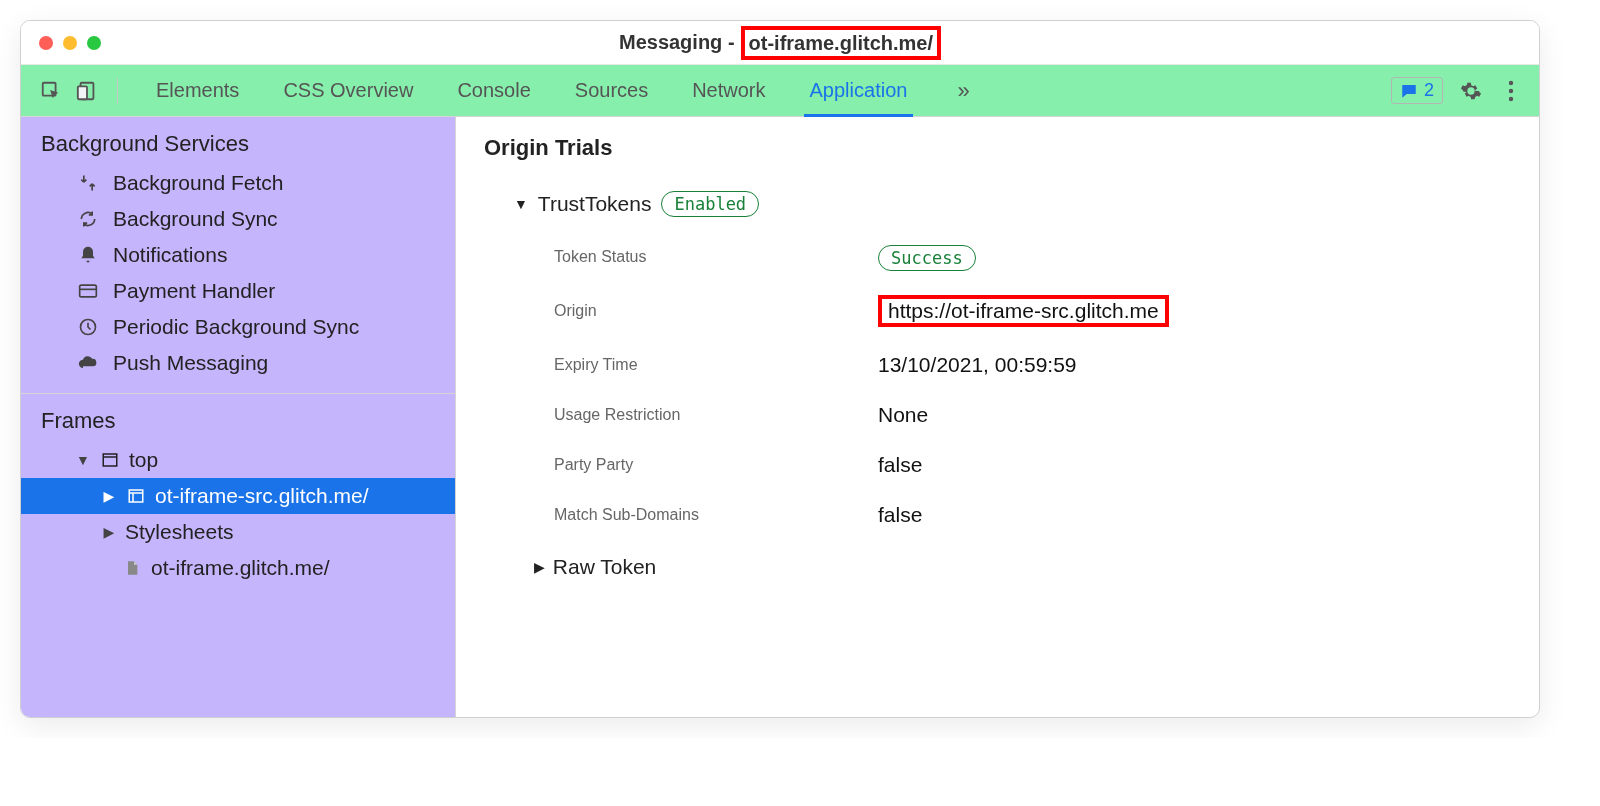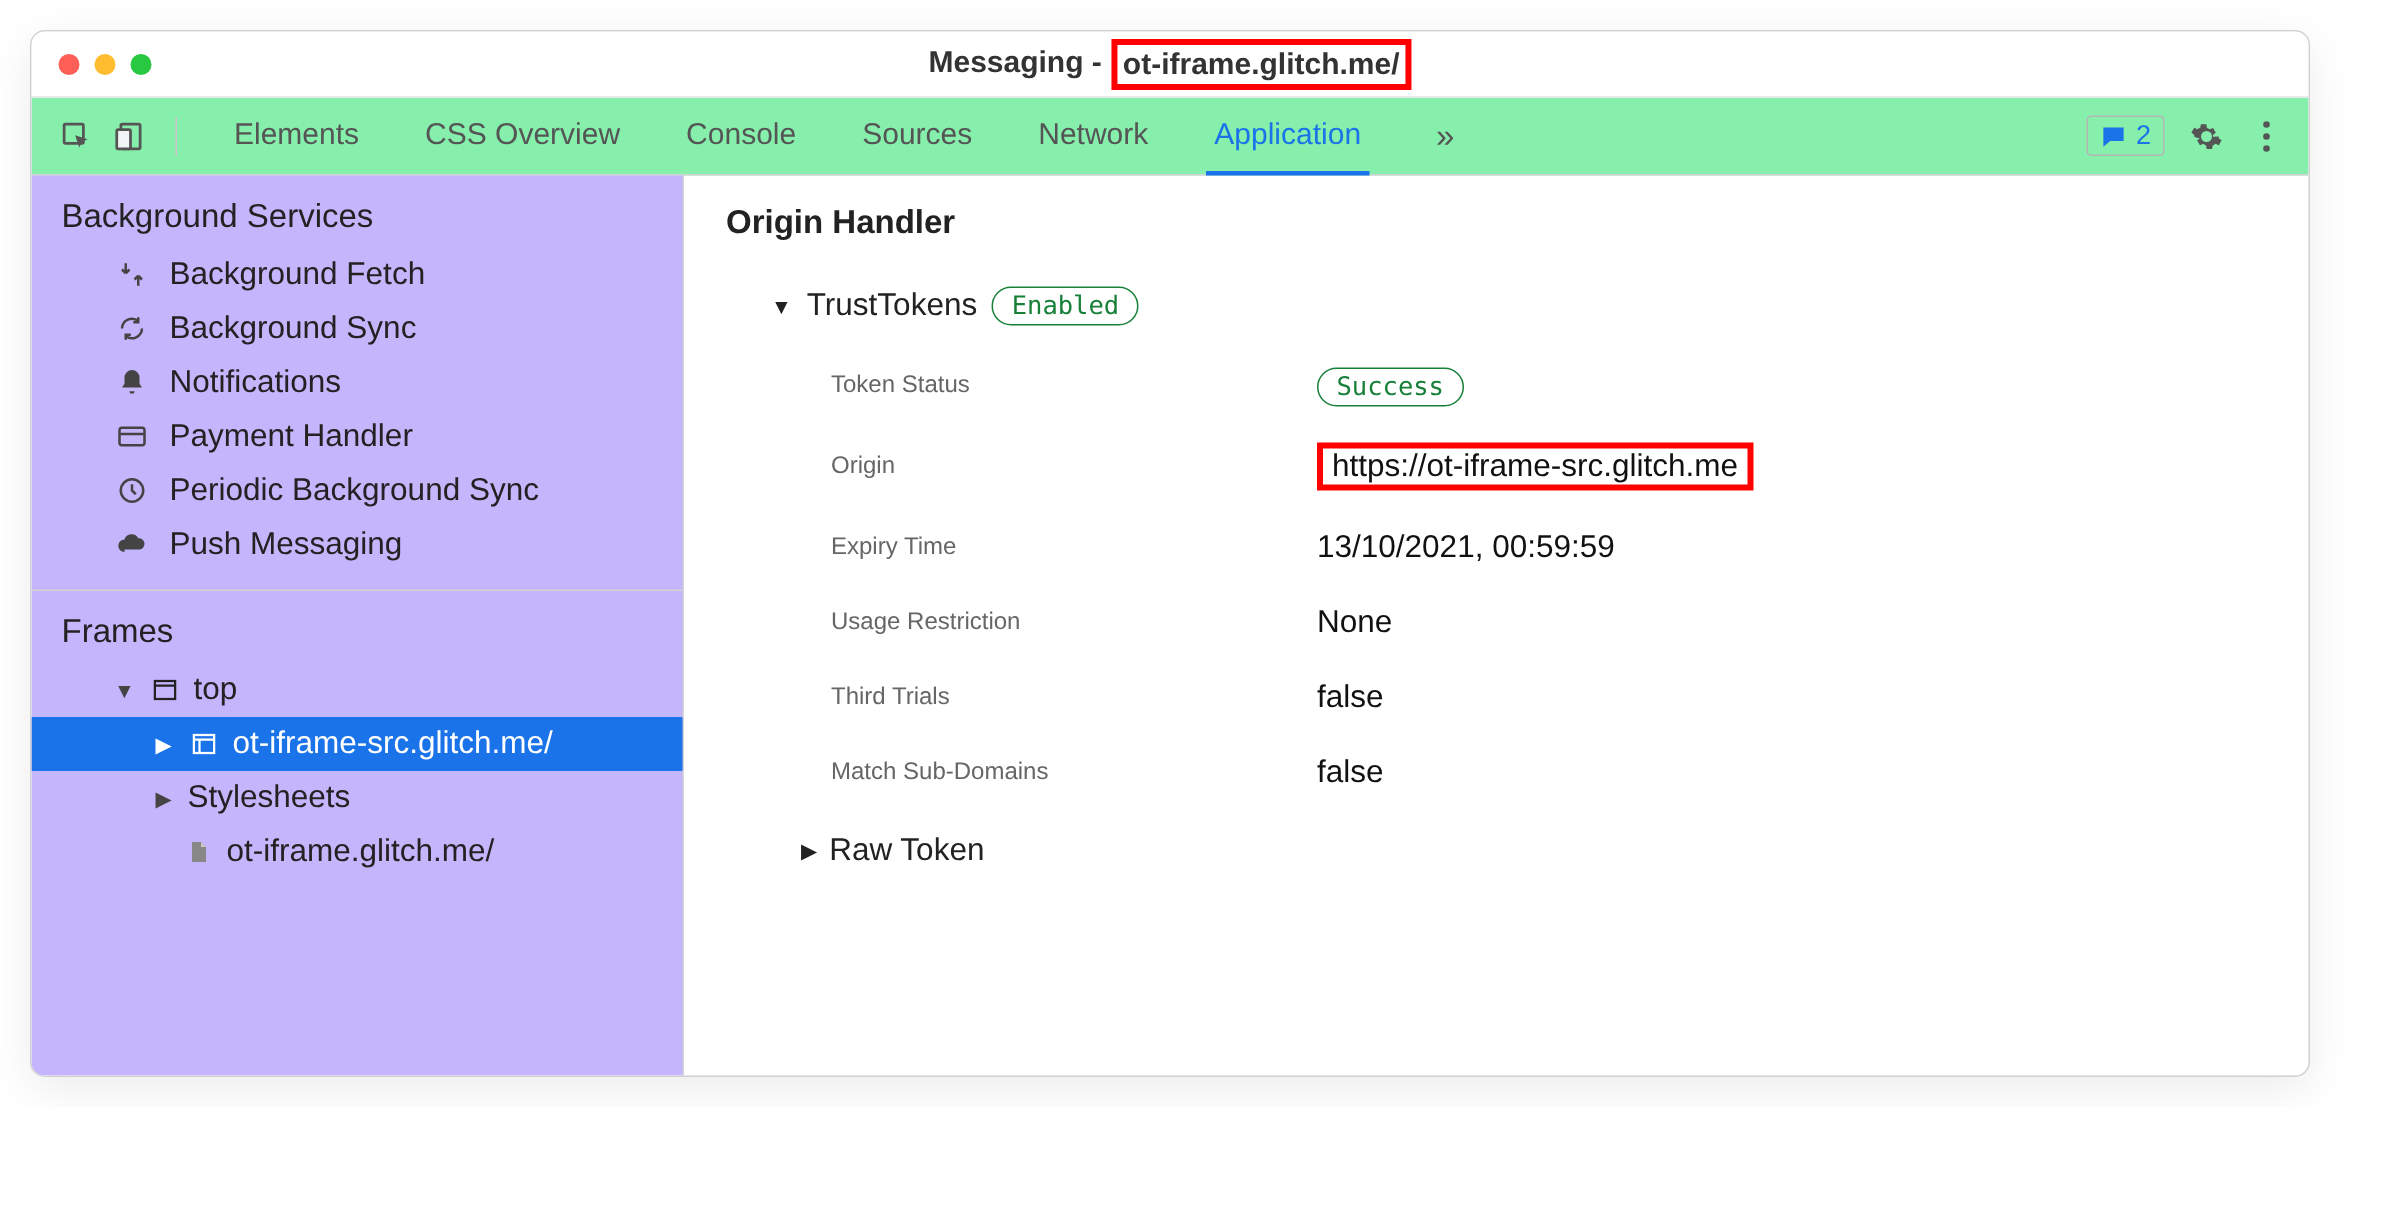--- a/index.html
+++ b/index.html
@@ -359,21 +359,21 @@
             <svg width="16" height="18" viewBox="0 0 24 24" fill="#888">
               <path d="M6 2h9l5 5v15H6V2z"></path>
               <path d="M15 2v5h5" fill="#ccc"></path>
             </svg>
           </span>
         <span>ot-iframe.glitch.me/</span>
       </div>
     </div>
 
     <div class="main">
-      <div class="main-title">Origin Handler</div>
+      <div class="main-title">Origin Trials</div>
 
       <div class="trial-header">
         <span class="disc">▼</span>
         <span>TrustTokens</span>
         <span class="pill enabled">Enabled</span>
       </div>
 
       <div class="kv-grid">
         <div class="kv-label">Token Status</div>
         <div class="kv-value">
@@ -384,21 +384,21 @@
         <div class="kv-value">
           <span class="origin-hl">https://ot-iframe-src.glitch.me</span>
         </div>
 
         <div class="kv-label">Expiry Time</div>
         <div class="kv-value">13/10/2021, 00:59:59</div>
 
         <div class="kv-label">Usage Restriction</div>
         <div class="kv-value">None</div>
 
-        <div class="kv-label">Third Trials</div>
+        <div class="kv-label">Party Party</div>
         <div class="kv-value">false</div>
 
         <div class="kv-label">Match Sub-Domains</div>
         <div class="kv-value">false</div>
       </div>
 
       <div class="raw-token">
         <span class="disc">▶</span>
         <span>Raw Token</span>
       </div>

